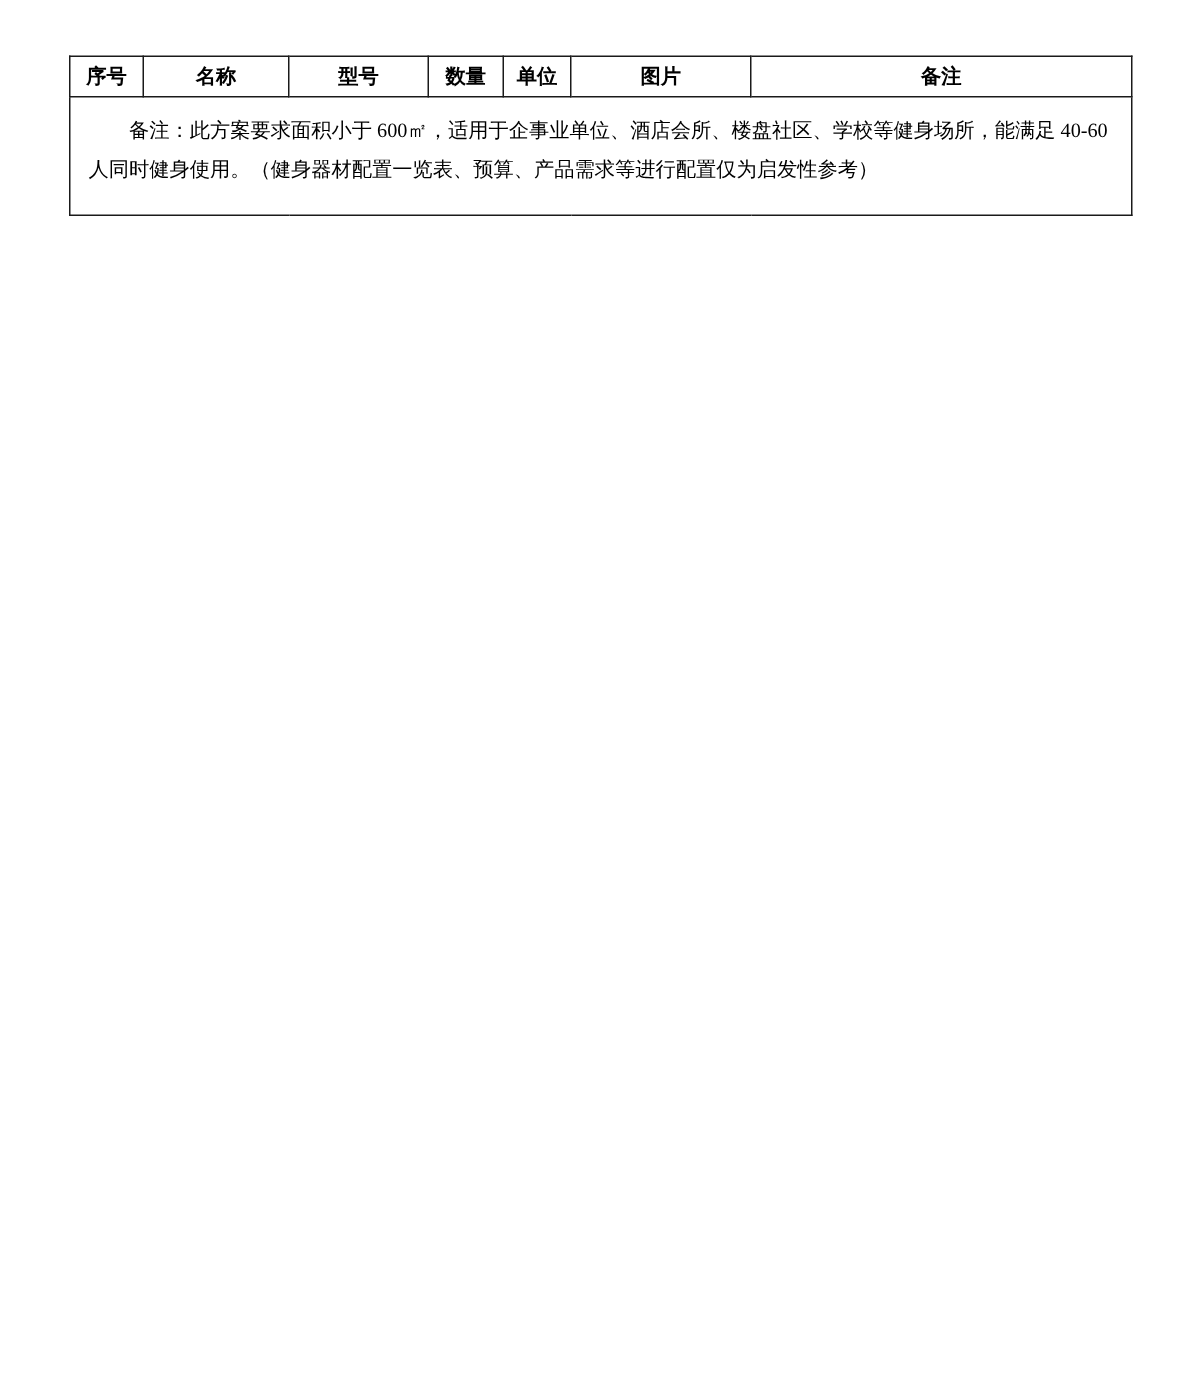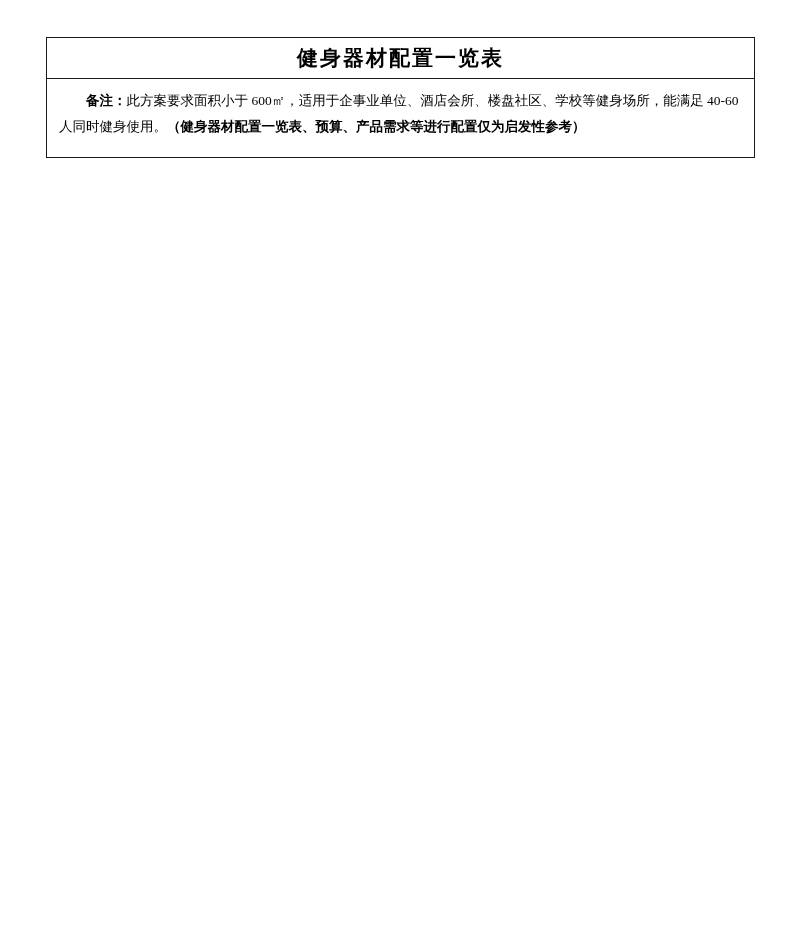--- a/index.html
+++ b/index.html
@@ -8,39 +8,45 @@
     font-family:"Liberation Serif","DejaVu Serif",serif; color:#000;
     overflow:hidden;
   }
   .sheet { position:absolute; left:46px; top:37px; width:708px; }
   table { border-collapse:collapse; width:100%; table-layout:fixed; }
   td,th { border:1px solid #1a1a1a; padding:0; overflow:hidden; vertical-align:middle; }
   .title-cell { height:40px; font-size:21px; font-weight:bold; text-align:center; letter-spacing:2px; }
   th { height:26px; font-size:13.5px; font-weight:bold; text-align:center; }
   .footer-cell { padding:9px 12px 16px 12px; font-size:13.5px; line-height:1.95; }
   .footer-cell p { margin:0; text-indent:2em; }
-  .b { font-weight:bold; }
+  .b { font-weight:normal; }
 </style>
 </head>
 <body>
 
 <div class="sheet">
   <table>
     <colgroup>
       <col style="width:49px">
         <col style="width:97px">
         <col style="width:93px">
       <col style="width:50px">
         <col style="width:45px">
         <col style="width:120px">
         <col style="width:254px">
     </colgroup>
     <tbody>
-        <tr>
-      <td class="title-cell" colspan="7">健身器材配置一览表</td>
+    <tr>
+      <th>序号</th>
+      <th>名称</th>
+      <th>型号</th>
+      <th>数量</th>
+      <th>单位</th>
+      <th>图片</th>
+      <th>备注</th>
     </tr>
     </tbody>
       <tbody id="rows"></tbody>
     <tbody>
         <tr>
       <td class="footer-cell" colspan="7">
         <p><span class="b">备注：</span><span>此方案要求面积小于 600㎡，适用于企事业单位、酒店会所、楼盘社区、学校等健身场所，能满足 40-60 人同时健身使用。</span><span class="b">（健身器材配置一览表、预算、产品需求等进行配置仅为启发性参考）</span></p>
       </td>
     </tr>
   </tbody>

